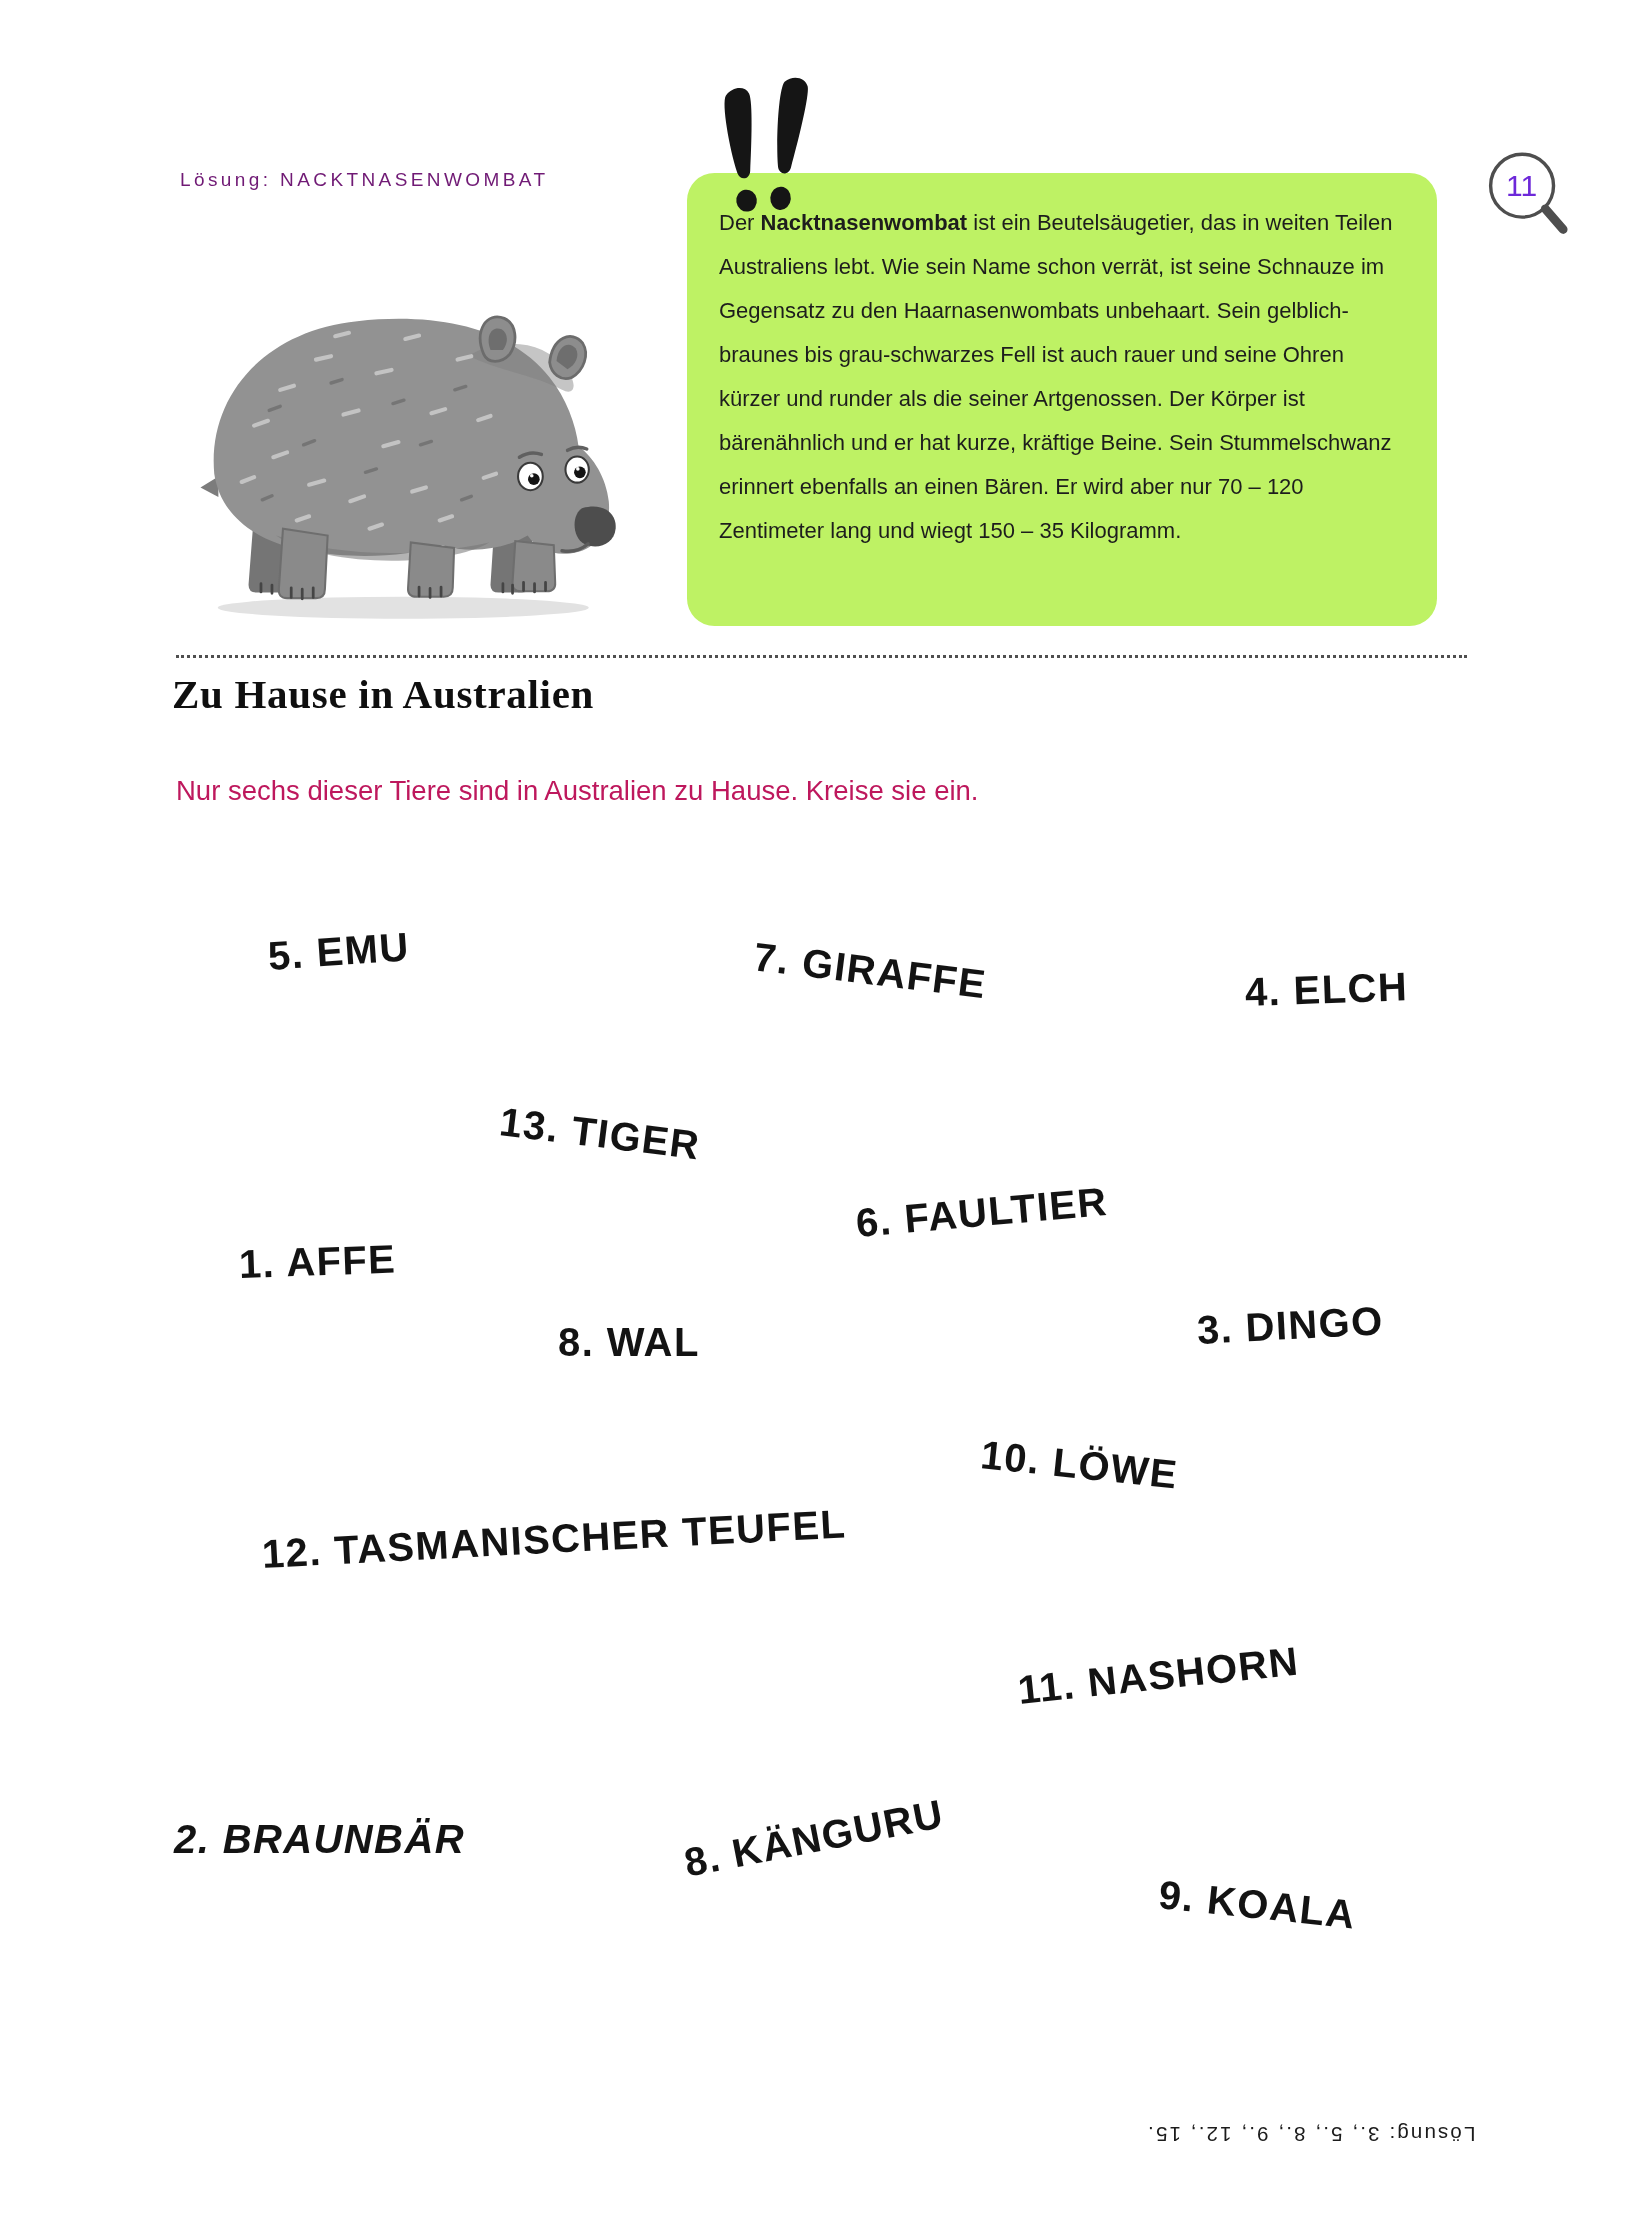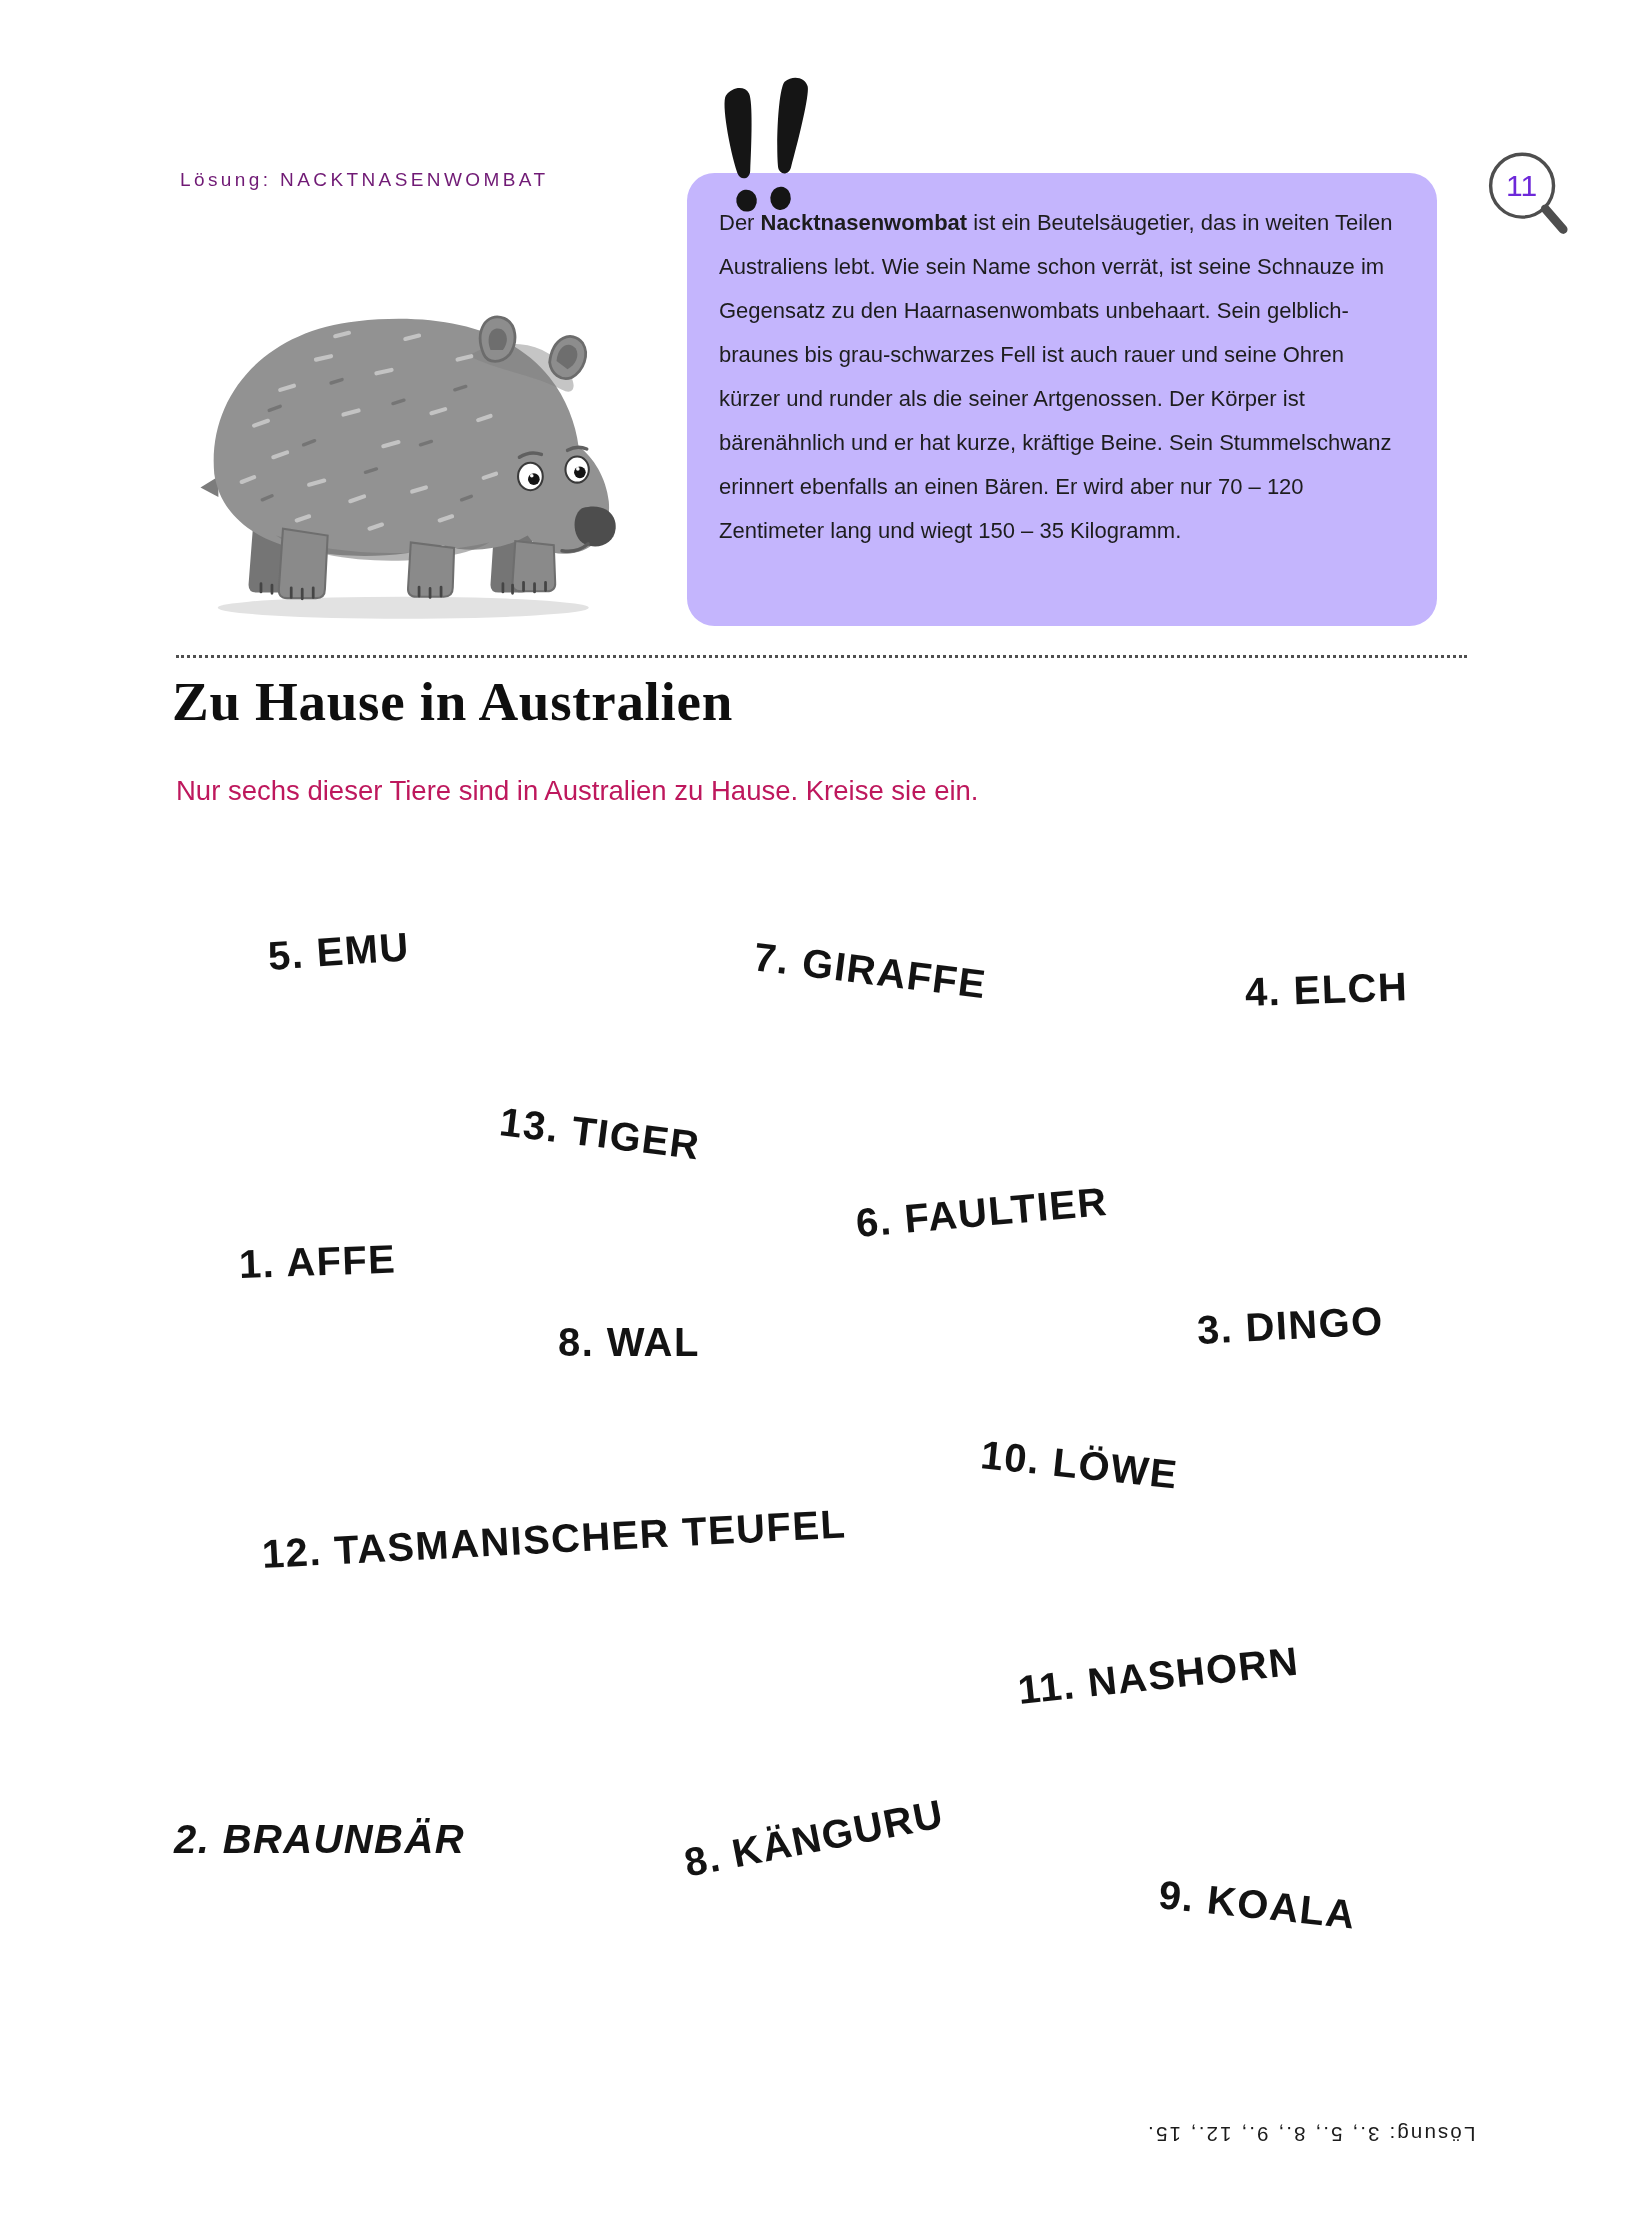--- a/index.html
+++ b/index.html
@@ -22,21 +22,21 @@
     white-space: nowrap;
   }
 
   .wombat { left: 173px; top: 273px; width: 488px; height: 354px; z-index: 2; }
 
   .exclaim { left: 713px; top: 77px; width: 117px; height: 161px; z-index: 3; }
 
   .infobox {
     left: 687px; top: 173px;
     width: 750px; height: 453px;
-    background: #c4b5fd;
+    background: #bef264;
     border-radius: 27.5px;
     box-sizing: border-box;
     padding: 27.5px 32px;
     z-index: 1;
   }
   .infobox p {
     margin: 0;
     font-size: 22px;
     line-height: 44px;
     color: #1d1d1d;
@@ -56,21 +56,21 @@
     left: 176px; top: 655px;
     width: 1291px; height: 0;
     border-top: 3.4px dotted #4f4f4f;
   }
 
   .title {
     position: absolute;
     left: 172px; top: 670px;
     margin: 0;
     font-family: "Liberation Serif", "DejaVu Serif", serif;
-    font-size: 55px;
+    font-size: 41px;
     font-weight: 700;
     letter-spacing: 0.7px;
     color: #0f0f0f;
     white-space: nowrap;
   }
 
   .instruction {
     position: absolute;
     left: 176px; top: 775px;
     margin: 0;

